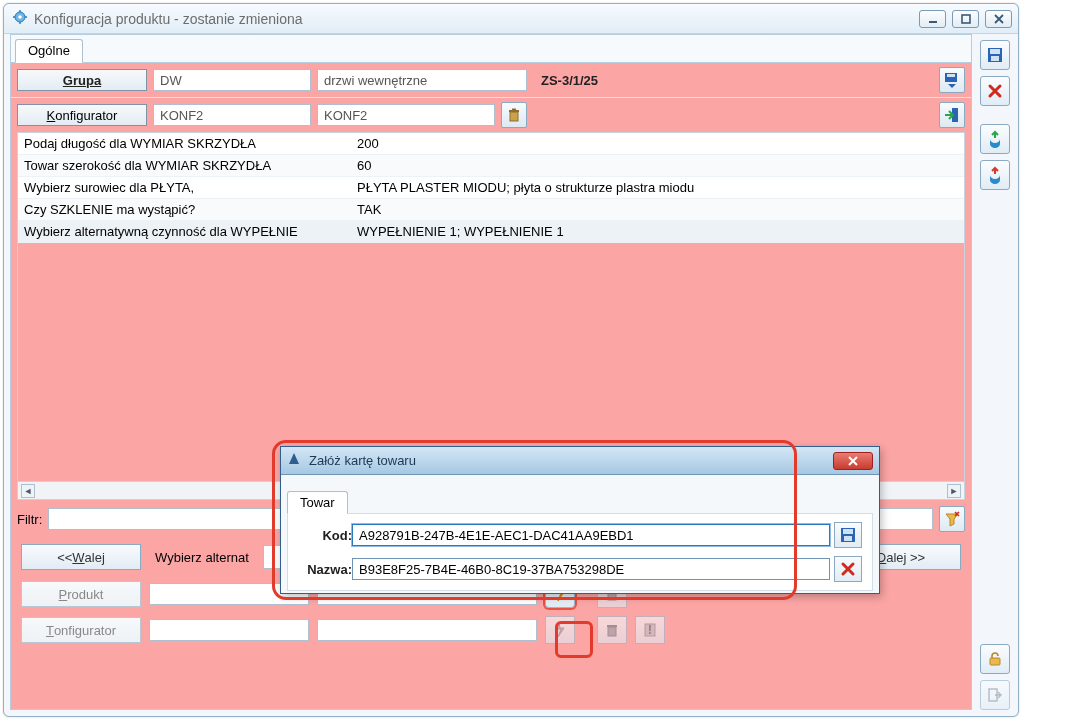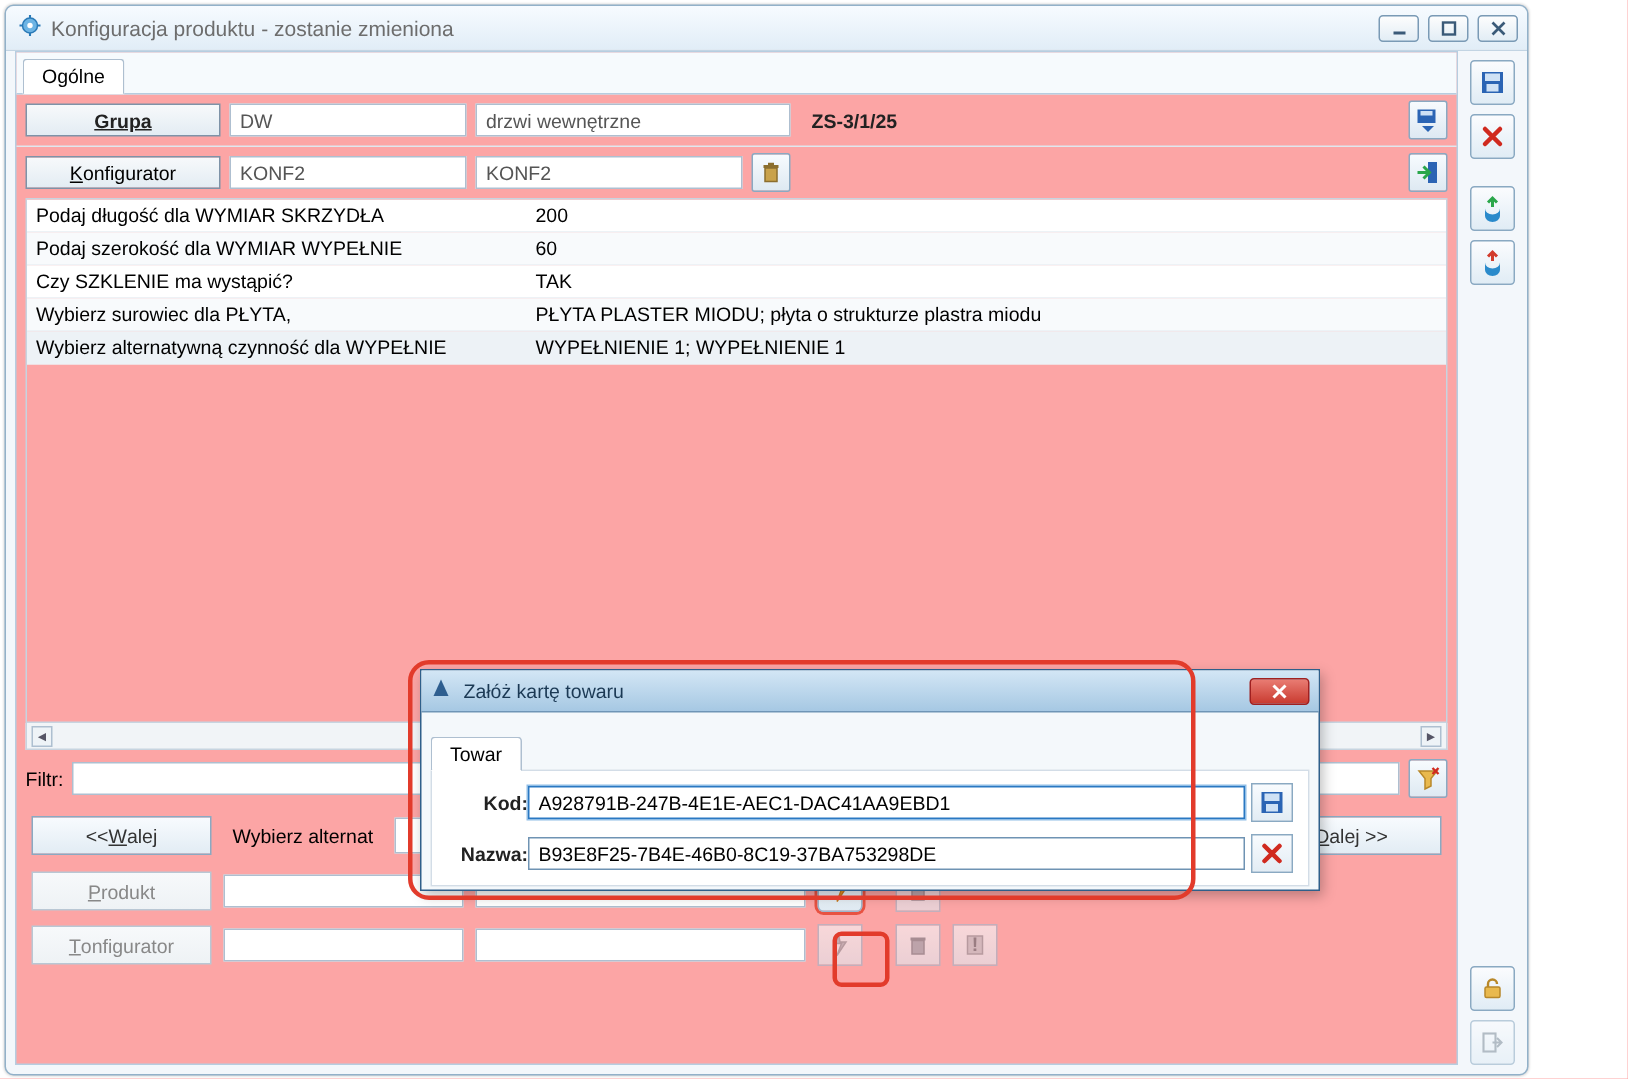--- a/index.html
+++ b/index.html
@@ -245,30 +245,30 @@
           </svg>
         </div>
     </div>
 
     <div class="grid">
       <div class="gridrow">
           <div class="gc1">Podaj długość dla WYMIAR SKRZYDŁA</div>
           <div class="gc2">200</div>
         </div>
       <div class="gridrow">
-          <div class="gc1">Podaj szerokość dla WYMIAR WYPEŁNIE</div>
+          <div class="gc1">Towar szerokość dla WYMIAR SKRZYDŁA</div>
           <div class="gc2">60</div>
+        </div>
+      <div class="gridrow">
+          <div class="gc1">Wybierz surowiec dla PŁYTA,</div>
+          <div class="gc2">PŁYTA PLASTER MIODU; płyta o strukturze plastra miodu</div>
         </div>
       <div class="gridrow">
           <div class="gc1">Czy SZKLENIE ma wystąpić?</div>
           <div class="gc2">TAK</div>
-        </div>
-      <div class="gridrow">
-          <div class="gc1">Wybierz surowiec dla PŁYTA,</div>
-          <div class="gc2">PŁYTA PLASTER MIODU; płyta o strukturze plastra miodu</div>
         </div>
       <div class="gridrow">
           <div class="gc1">Wybierz alternatywną czynność dla WYPEŁNIE</div>
           <div class="gc2">WYPEŁNIENIE 1; WYPEŁNIENIE 1</div>
         </div>
     </div>
     <div class="hscroll">
       <div class="arrow">◄</div>
       <div class="arrow">►</div>
     </div>

